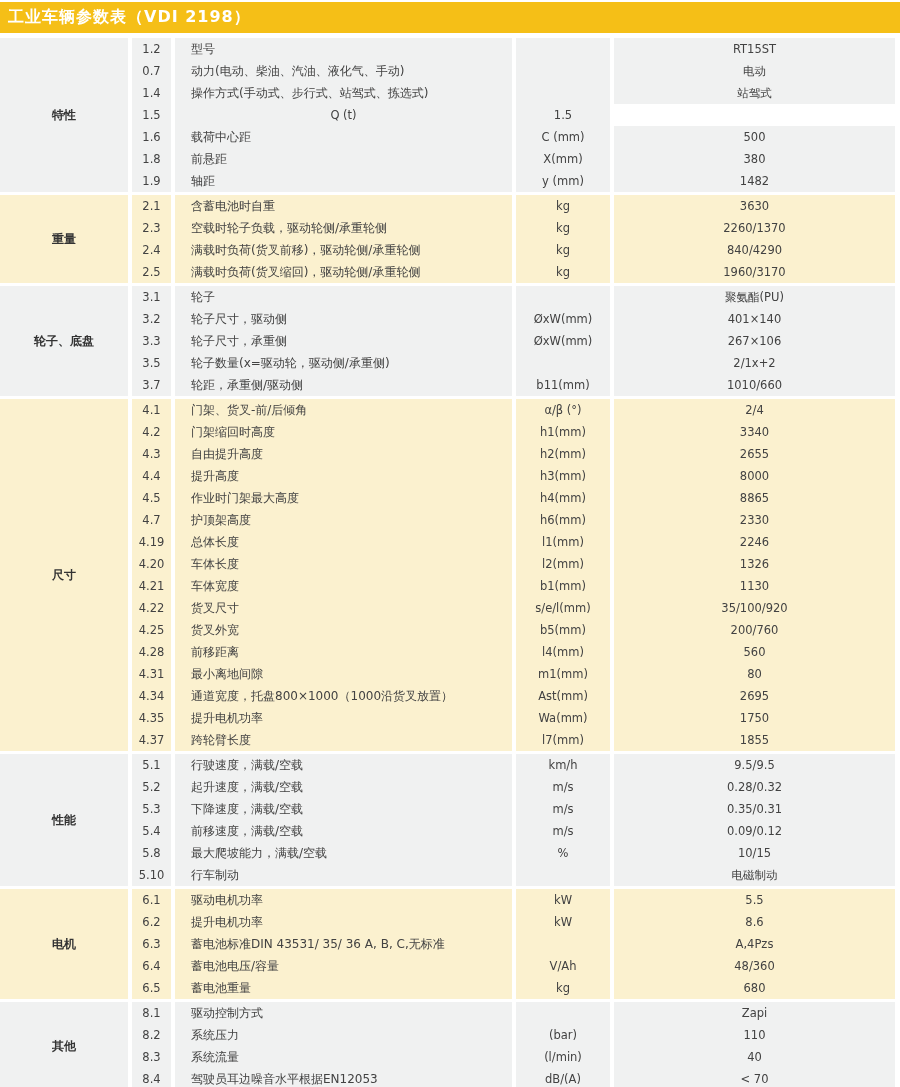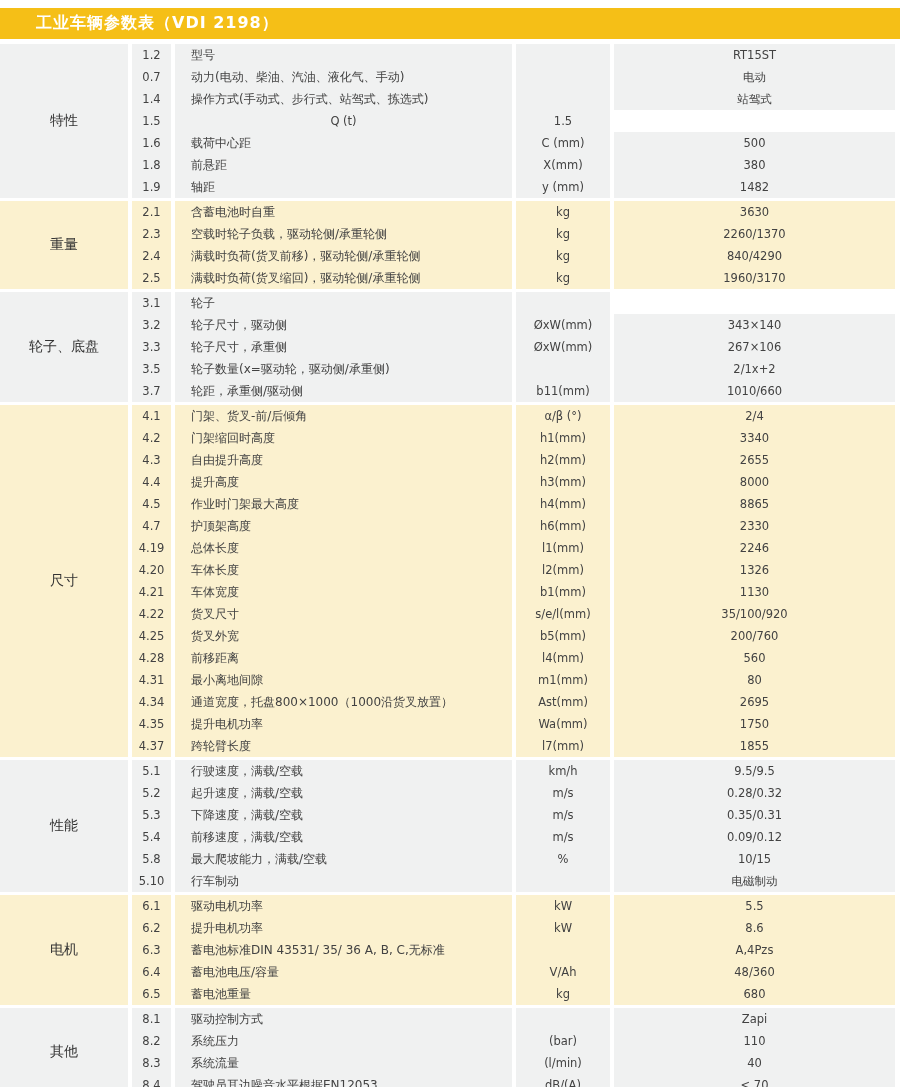--- a/index.html
+++ b/index.html
@@ -4,27 +4,27 @@
 <style>
   html, body { margin:0; padding:0; background:#ffffff; }
   body {
     width:900px;
     font-family:"DejaVu Sans","Liberation Sans",sans-serif;
     -webkit-font-smoothing:antialiased;
   }
   .page { width:900px; height:1087px; background:#ffffff; overflow:hidden; }
 
   .titlebar {
-    margin-top:8px;
+    margin-top:2px;
     height:31px;
     width:100%;
     background:var(--c-header,#f5bf17);
     display:flex;
     align-items:center;
-    padding-left:36px;
+    padding-left:8px;
     box-sizing:border-box;
   }
   .titlebar h1 {
     margin:0;
     color:#ffffff;
     font-size:16px;
     font-weight:bold;
     letter-spacing:1px;
   }
 
@@ -38,21 +38,21 @@
   }
 
   .section { display:flex; gap:4px; }
   .section .cat {
     flex:0 0 128px;
     width:128px;
     display:flex;
     align-items:center;
     justify-content:center;
   }
-  .cat-label { font-size:14px; font-weight:normal; color:#333333; }
+  .cat-label { font-size:12px; font-weight:bold; color:#333333; }
 
   .rows { flex:1 1 auto; display:flex; flex-direction:column; }
 
   .row {
     display:grid;
     grid-template-columns:39px 337px 94px 1fr;
     column-gap:4px;
     height:22px;
   }
 
@@ -174,27 +174,28 @@
 
   <section class="section tone-light">
     <div class="cat">
       <span class="cat-label">轮子、底盘</span>
     </div>
     <div class="rows">
   <div class="row">
     <div class="cell no">3.1</div>
     <div class="cell desc">轮子</div>
     <div class="cell unit"></div>
+    <div class="cell value">聚氨酯(PU)</div>
   </div>
 
   <div class="row">
     <div class="cell no">3.2</div>
     <div class="cell desc">轮子尺寸，驱动侧</div>
     <div class="cell unit">ØxW(mm)</div>
-    <div class="cell value">343×140</div>
+    <div class="cell value">401×140</div>
   </div>
 
   <div class="row">
     <div class="cell no">3.3</div>
     <div class="cell desc">轮子尺寸，承重侧</div>
     <div class="cell unit">ØxW(mm)</div>
     <div class="cell value">267×106</div>
   </div>
 
   <div class="row">

